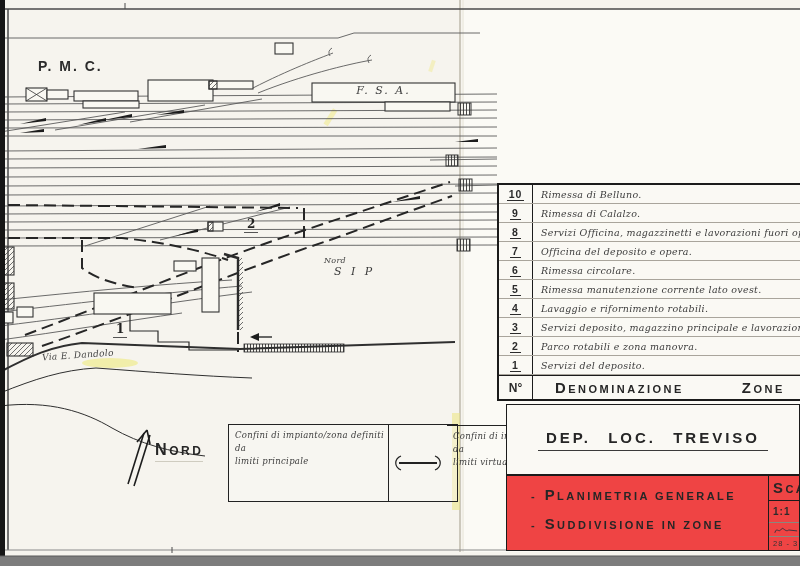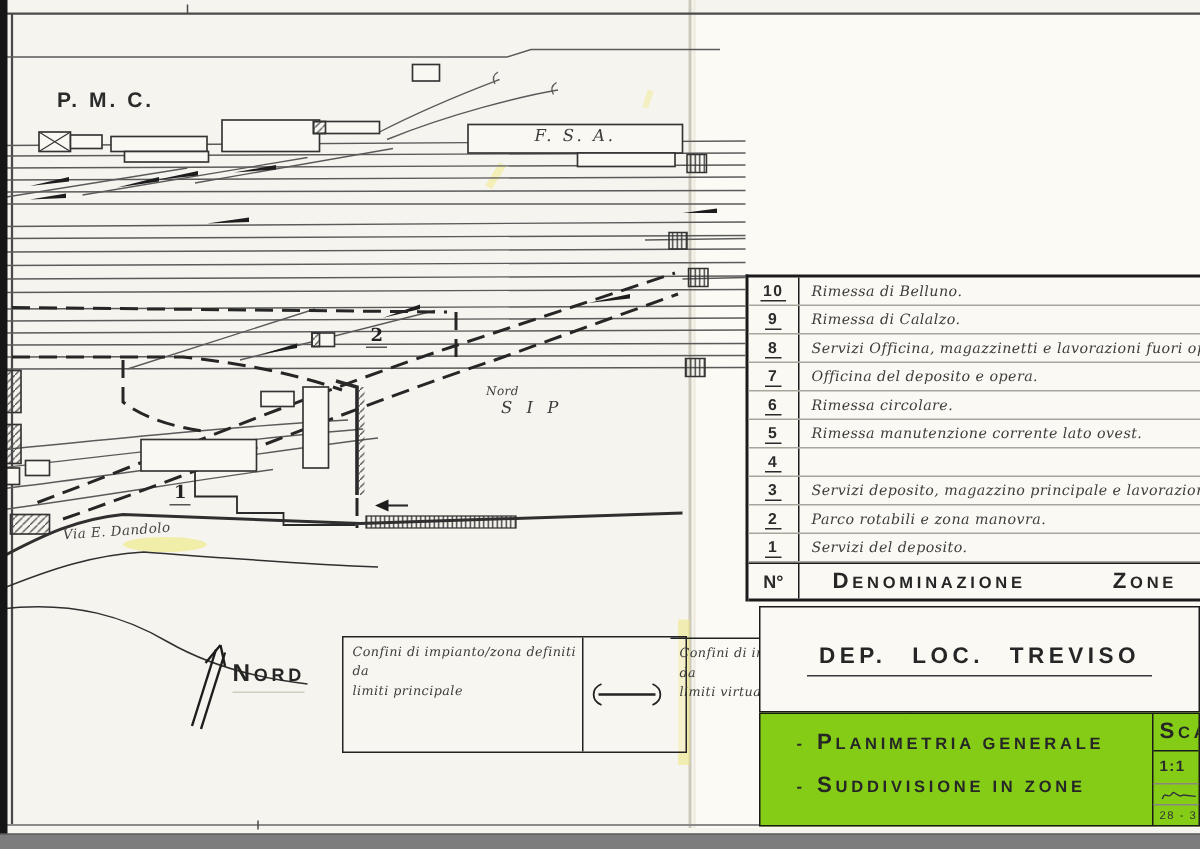--- a/index.html
+++ b/index.html
@@ -64,21 +64,21 @@
                font-weight:bold; font-size:12px; }
   .zhead-name { margin-left:22px; font-size:11px; }
   .zhead-zone { margin-left:58px; font-size:11px; }
 
   
   .tb1 { left:506px; top:404px; width:294px; height:71px; border:1.8px solid #1b1b1b;
          display:flex; align-items:center; justify-content:center; background:#faf9f4; }
   .tb1 .title { font-size:15px; font-weight:bold; letter-spacing:3px; word-spacing:10px;
                 border-bottom:1.8px solid #3a3a3a; padding:0 8px 4px; }
   .tb2 { left:506px; top:475px; width:294px; height:76px; border:1.8px solid #1b1b1b;
-         display:flex; background:#84cc16; }
+         display:flex; background:#ef4444; }
   .tb2-left { flex:1; padding:11px 0 0 24px; }
   .tb2-item { margin-bottom:13px; font-size:11px; }
   .tb2-item .bullet { margin-right:10px; font-weight:bold; }
   .tb2-right { width:31px; border-left:1.8px solid #1b1b1b; display:flex; flex-direction:column; }
   .tbr-cell { padding-left:4px; overflow:hidden; white-space:nowrap; }
   .tbr-scala { height:25px; border-bottom:1.6px solid #1b1b1b; font-size:11px;
                display:flex; align-items:center; }
   .tbr-val   { height:22px; border-bottom:1px solid #8b877e; font-size:10px; font-weight:bold;
                display:flex; align-items:center; letter-spacing:1px; }
   .tbr-sign  { height:14px; border-bottom:1px solid #8b877e; display:flex; align-items:center; }
@@ -305,20 +305,21 @@
     <div class="zrow">
         <div class="zrow-num">
           <span>5</span>
         </div>
         <div class="zrow-desc hand">Rimessa manutenzione corrente lato ovest.</div>
       </div>
     <div class="zrow">
         <div class="zrow-num">
           <span>4</span>
         </div>
+        <div class="zrow-desc hand">Lavaggio e rifornimento rotabili.</div>
       </div>
     <div class="zrow">
         <div class="zrow-num">
           <span>3</span>
         </div>
         <div class="zrow-desc hand">Servizi deposito, magazzino principale e lavorazioni fuori opera.</div>
       </div>
     <div class="zrow">
         <div class="zrow-num">
           <span>2</span>

